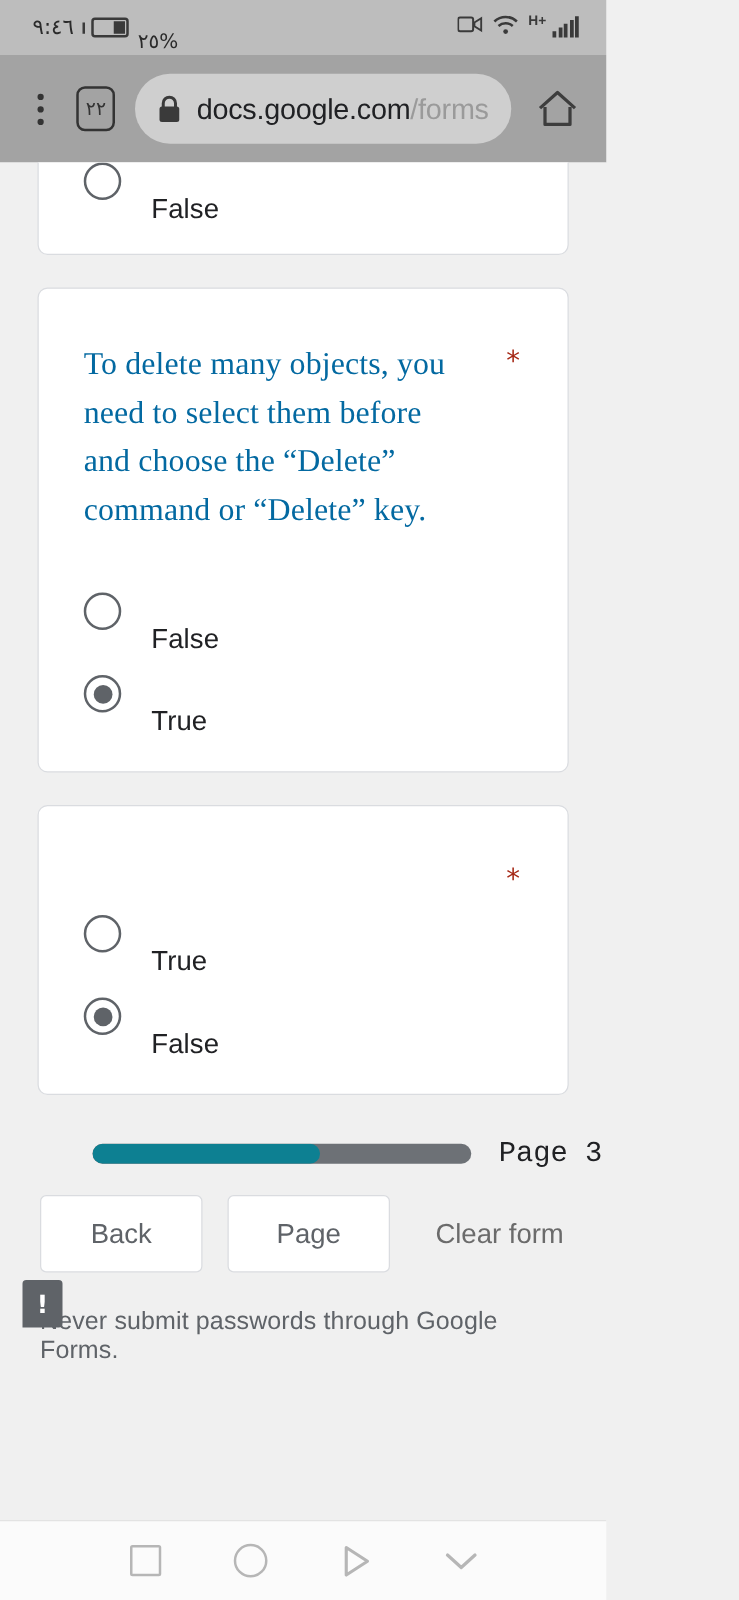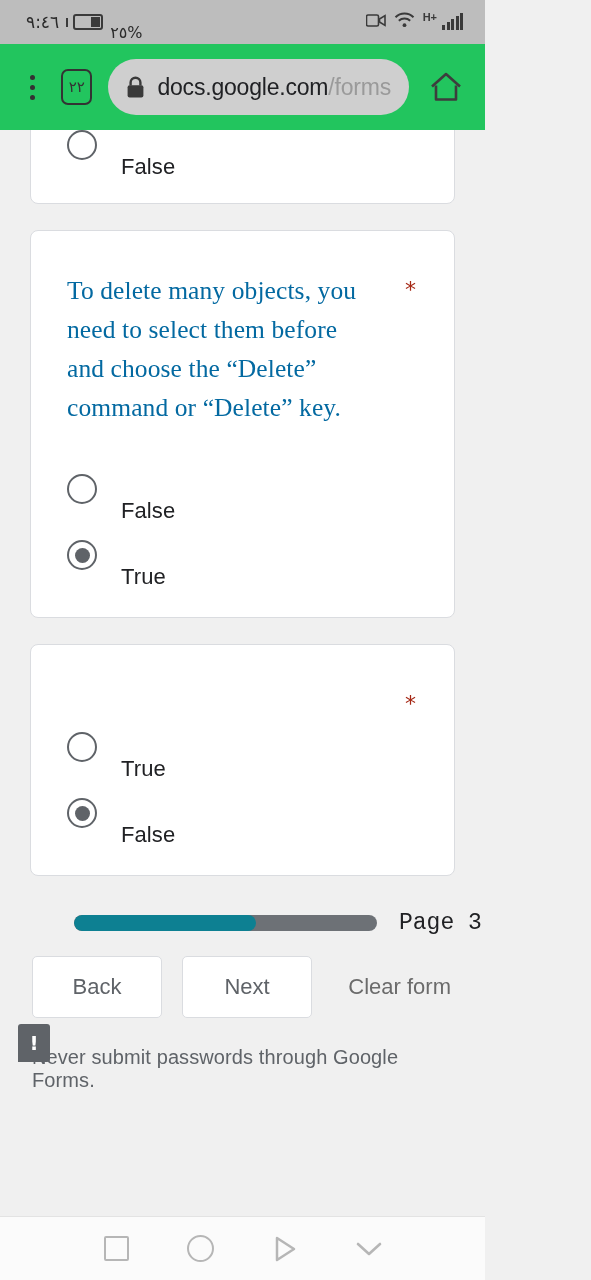--- a/index.html
+++ b/index.html
@@ -102,21 +102,21 @@
     color: #3a3a3a;
     font-weight: bold;
     margin-right: -3px;
     align-self: flex-start;
     line-height: 1;
   }
 
   
   .browser-bar {
     height: 86px;
-    background: #22c55e;
+    background: #a3a3a3;
     display: flex;
     align-items: center;
     padding: 0 18px;
     box-sizing: border-box;
     gap: 14px;
     flex: 0 0 auto;
   }
   .menu-dots {
     width: 34px;
     height: 40px;
@@ -491,21 +491,21 @@
 
     <div class="progress-row">
       <div class="progress-track" style="background: rgb(109, 113, 118);">
         <div class="progress-fill" id="progress-fill" style="width: 60%; background: rgb(13, 128, 146);"></div>
       </div>
       <span class="page-label">Page 3 of 5</span>
     </div>
 
     <div class="nav-row">
       <button class="form-btn">Back</button>
-      <button class="form-btn">Next</button>
+      <button class="form-btn">Page</button>
       <span class="clear-link">Clear form</span>
     </div>
 
     <div class="footer-note-row">
       <span class="warn-badge">
         <span class="bang">!</span>
       </span>
       <span class="footer-note">Never submit passwords through Google Forms.</span>
     </div>
 

